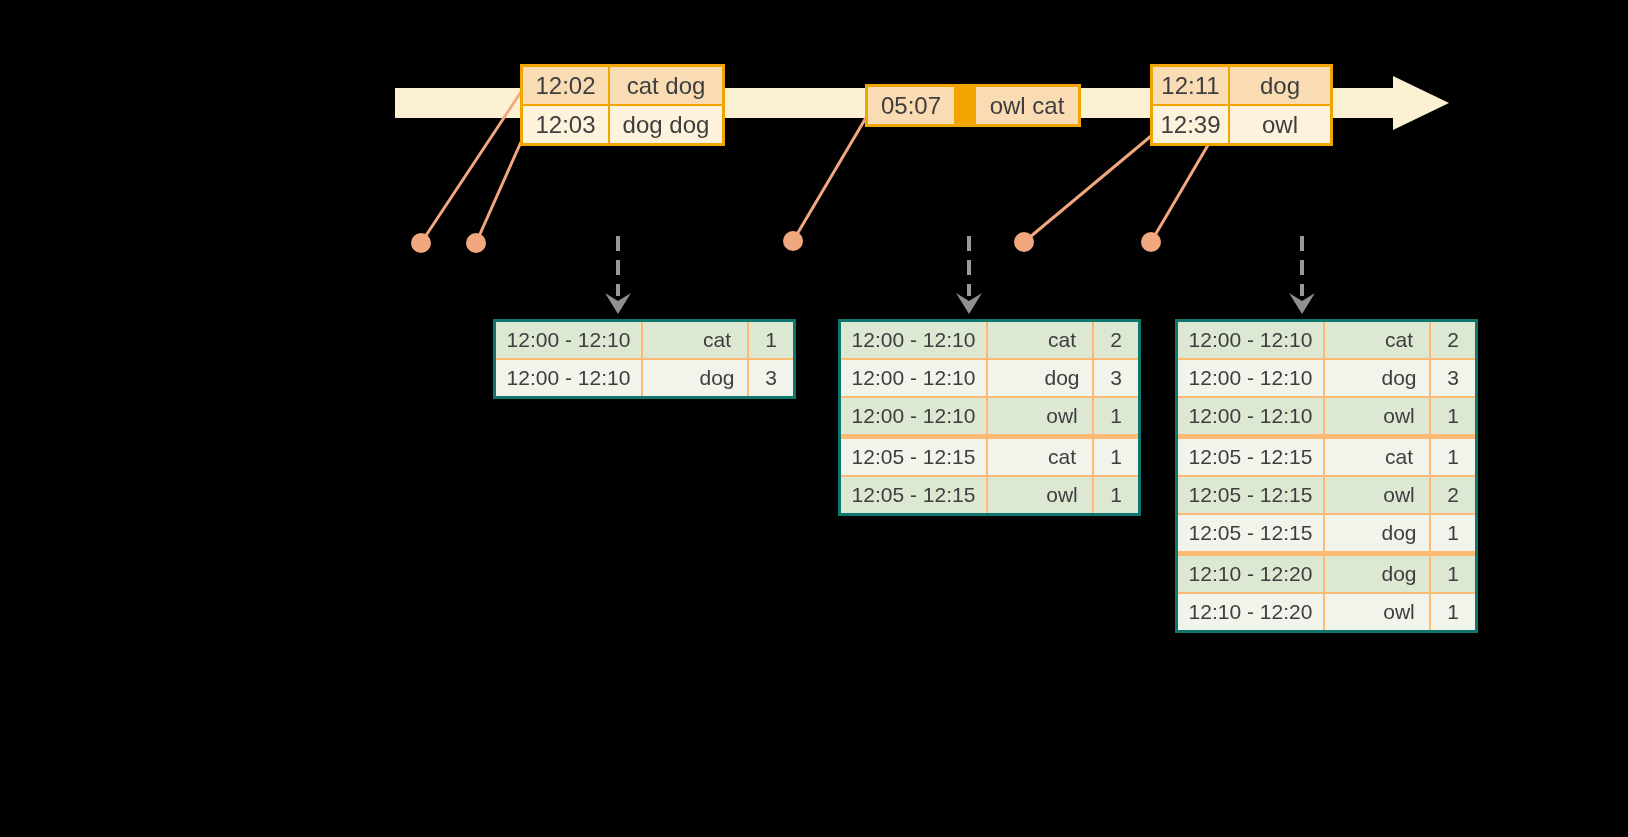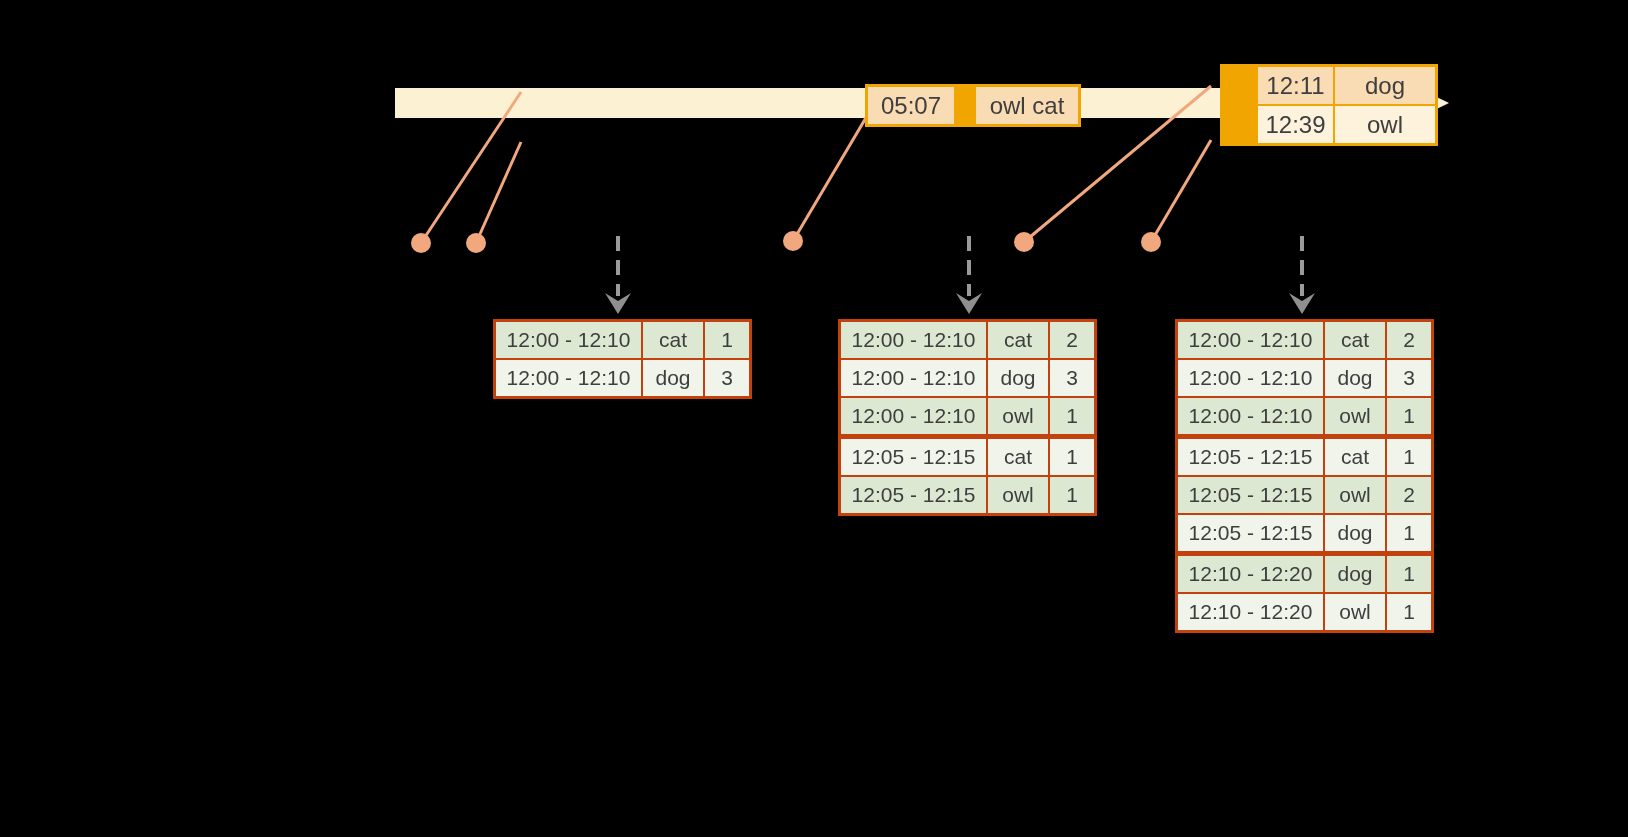--- a/index.html
+++ b/index.html
@@ -15,28 +15,28 @@
   .overlay{position:absolute;left:0;top:0;z-index:3;}
   
   .otable{position:absolute;z-index:4;border:3px solid #F0A500;background:#F0A500;}
   .orow{display:flex;gap:2px;}
   .orow + .orow{margin-top:2px;}
   .otable .c{display:flex;align-items:center;justify-content:center;height:37px;font-size:24px;}
   .peach{background:#FADCB4;}
   .cream{background:#FDF2DC;}
   .b1{left:520px;top:64px;} .b1 .ct{width:85px;} .b1 .cw{width:112px;}
   .b2{left:865px;top:84px;} .b2 .ct{width:86px;} .b2 .cw{width:102px;margin-left:20px;}
-  .b3{left:1220px;top:64px;padding-left:35px;} .b3 .ct{width:75px;} .b3 .cw{width:100px;}
+  .b3{left:1150px;top:64px;} .b3 .ct{width:75px;} .b3 .cw{width:100px;}
   
-  .gtable{position:absolute;z-index:4;border:3px solid #c2410c;background:#c2410c;}
+  .gtable{position:absolute;z-index:4;border:3px solid #0f766e;background:#fdba74;}
   .grow{display:flex;gap:2px;}
   .grow + .grow{margin-top:2px;}
   .grow.group-start{margin-top:5px;}
   .gtable .c{display:flex;align-items:center;justify-content:center;height:36px;font-size:21px;}
-  .gwin{width:145px;} .gword{width:60px;} .gcount{width:44px;}
+  .gwin{width:145px;} .gword{width:60px;padding-left:44px;} .gcount{width:44px;}
   .gdark{background:#DDE8D3;}
   .glight{background:#F0F4EB;}
   .r1{left:493px;top:319px;}
   .r2{left:838px;top:319px;}
   .r3{left:1175px;top:319px;}
 </style>
 </head>
 <body>
 
 <div class="canvas">
@@ -64,20 +64,30 @@
       <line x1="969" y1="236" x2="969" y2="296"></line>
       <line x1="1302" y1="236" x2="1302" y2="296"></line>
     </g>
     <g fill="#8F8F8F">
       <path d="M605,293 L618,314 L631,293 L618,301 Z"></path>
       <path d="M956,293 L969,314 L982,293 L969,301 Z"></path>
       <path d="M1289,293 L1302,314 L1315,293 L1302,301 Z"></path>
     </g>
   </svg>
 
+  <div class="otable b1">
+    <div class="orow">
+      <div class="c ct peach">12:02</div>
+      <div class="c cw peach">cat dog</div>
+    </div>
+    <div class="orow">
+      <div class="c ct cream">12:03</div>
+      <div class="c cw cream">dog dog</div>
+    </div>
+  </div>
 
   <div class="otable b2">
     <div class="orow">
       <div class="c ct peach">05:07</div>
       <div class="c cw peach">owl cat</div>
     </div>
   </div>
 
   <div class="otable b3">
     <div class="orow">

